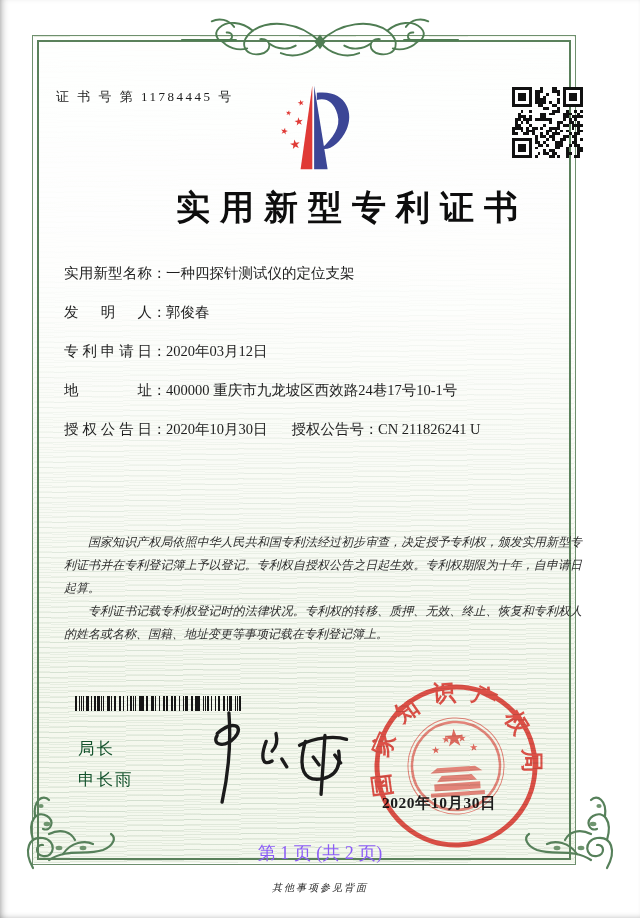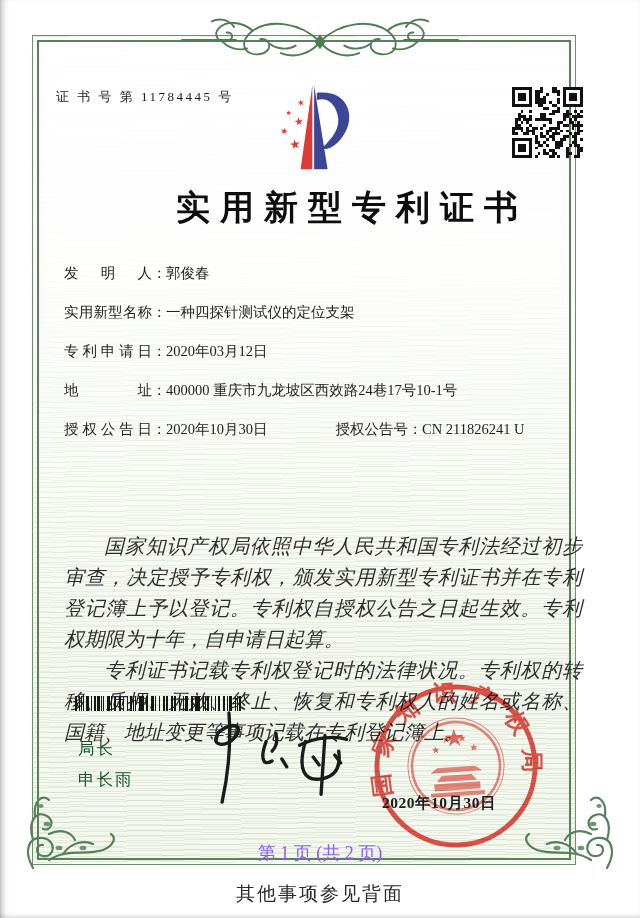--- a/index.html
+++ b/index.html
@@ -31,39 +31,39 @@
   .cert-no{position:absolute;left:56px;top:88px;font-size:13px;letter-spacing:2.5px;color:#1c1c1c;}
   .logo{position:absolute;left:256px;top:82px;width:118px;height:90px;}
   .qr{position:absolute;left:512px;top:87px;width:71px;height:71px;}
   .title{position:absolute;left:0;top:185px;width:100%;text-align:center;
     font-size:34px;font-weight:600;letter-spacing:10px;color:#0d0d0d;padding-left:32px;}
   
   .fields{position:absolute;left:64px;top:254px;right:52px;font-size:14.5px;color:#1e1e1e;}
   .frow{height:39px;line-height:39px;white-space:nowrap;}
   .lbl{display:inline-block;width:88px;text-align:justify;text-align-last:justify;}
   .colon{display:inline-block;width:14px;}
-  .extra-pair{margin-left:68px;}
+  .extra-pair{margin-left:24px;}
   
-  .paras{position:absolute;left:64px;right:58px;top:531px;font-size:20px;line-height:31px;
+  .paras{position:absolute;left:64px;right:58px;top:531px;font-size:12px;line-height:23px;
     font-style:italic;color:#2e2e2e;text-align:justify;}
   .paras p{margin:0;text-indent:2em;}
   
   .barcode{position:absolute;left:75px;top:696px;width:166px;height:15px;background:
     repeating-linear-gradient(90deg,#161616 0 1.5px,transparent 1.5px 4px),
     repeating-linear-gradient(90deg,#161616 0 1px,transparent 1px 6.5px),
     repeating-linear-gradient(90deg,#161616 0 2.5px,transparent 2.5px 11px);}
   .director{position:absolute;left:78px;top:733px;font-size:16.5px;line-height:31px;color:#14532d;letter-spacing:2px;}
   .signature{position:absolute;left:190px;top:710px;width:170px;height:98px;}
   .seal{position:absolute;left:368px;top:678px;width:176px;height:176px;transform:rotate(-4deg);
     mix-blend-mode:multiply;opacity:.93;}
   .seal-date{position:absolute;left:382px;top:793px;width:150px;font-size:15.5px;font-weight:600;
     color:#1d1d1d;letter-spacing:.5px;white-space:nowrap;}
   .page-num{position:absolute;left:0;top:841px;width:100%;text-align:center;font-size:18px;color:#8b5cf6;}
-  .back-note{position:absolute;left:0;top:881px;width:100%;text-align:center;font-size:19px;
-    color:#2a2a2a;letter-spacing:2px;}
+  .back-note{position:absolute;left:0;top:881px;width:100%;text-align:center;font-size:10px;
+    font-style:italic;color:#2a2a2a;letter-spacing:2px;}
 </style>
 </head>
 <body>
 
 <div class="page">
 
   <div class="frame"></div>
 
   <svg class="cartouche" viewBox="0 0 300 60">
     <g stroke="#4f7d53" stroke-width="2" fill="none" stroke-linecap="round">
@@ -340,22 +340,22 @@
       <g>
         <rect x="0" y="18" width="7" height="7" fill="#111"></rect>
         <rect x="1" y="19" width="5" height="5" fill="#fff"></rect>
         <rect x="2" y="20" width="3" height="3" fill="#111"></rect>
       </g>
     </svg>
 
   <div class="title">实用新型专利证书</div>
 
   <div class="fields" id="fields">
+      <div class="frow"><span class="lbl">实用新型名称</span><span class="colon">：</span><span class="">一种四探针测试仪的定位支架</span></div>
       <div class="frow"><span class="lbl">发明人</span><span class="colon">：</span><span class="">郭俊春</span></div>
-      <div class="frow"><span class="lbl">实用新型名称</span><span class="colon">：</span><span class="">一种四探针测试仪的定位支架</span></div>
       <div class="frow"><span class="lbl">专利申请日</span><span class="colon">：</span><span class="">2020年03月12日</span></div>
       <div class="frow"><span class="lbl">地址</span><span class="colon">：</span><span class="">400000 重庆市九龙坡区西效路24巷17号10-1号</span></div>
       <div class="frow"><span class="lbl">授权公告日</span><span class="colon">：</span><span class="">2020年10月30日</span><span class="extra-pair">授权公告号</span><span class="colon">：</span><span class="">CN 211826241 U</span></div>
     </div>
 
   <div class="paras" id="paras">
       <p>国家知识产权局依照中华人民共和国专利法经过初步审查，决定授予专利权，颁发实用新型专利证书并在专利登记簿上予以登记。专利权自授权公告之日起生效。专利权期限为十年，自申请日起算。</p>
       <p>专利证书记载专利权登记时的法律状况。专利权的转移、质押、无效、终止、恢复和专利权人的姓名或名称、国籍、地址变更等事项记载在专利登记簿上。</p>
     </div>
 

